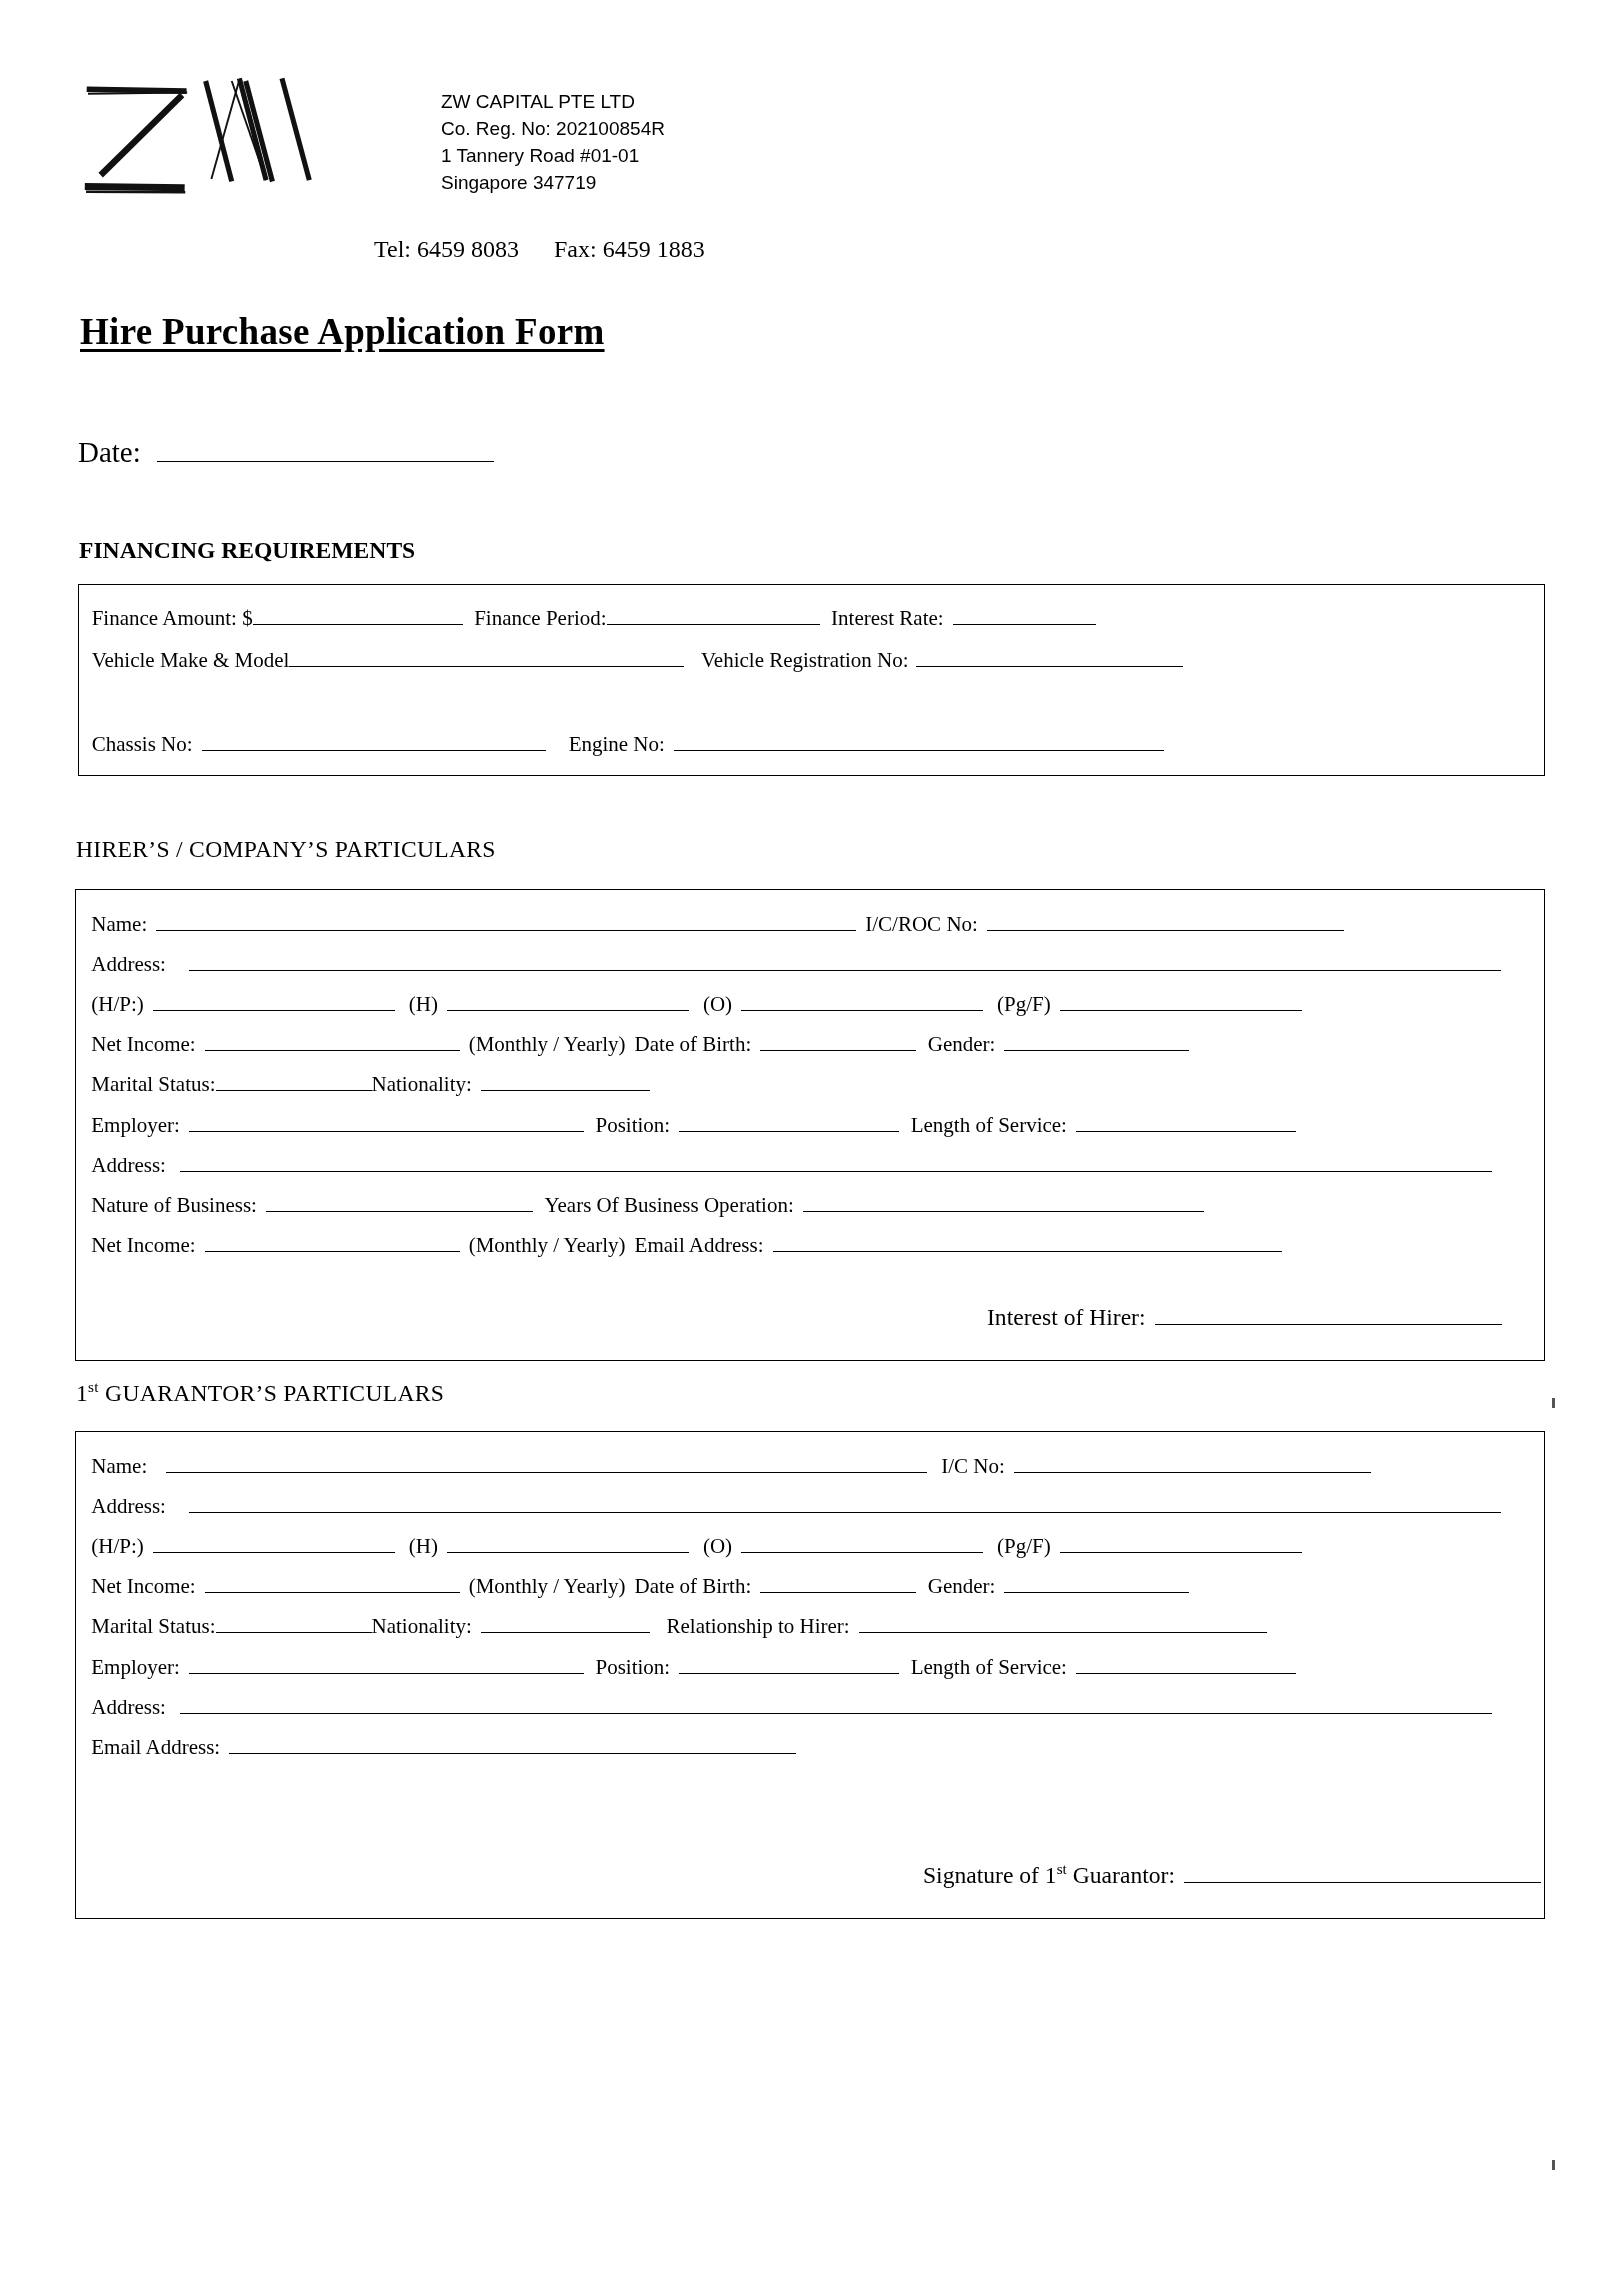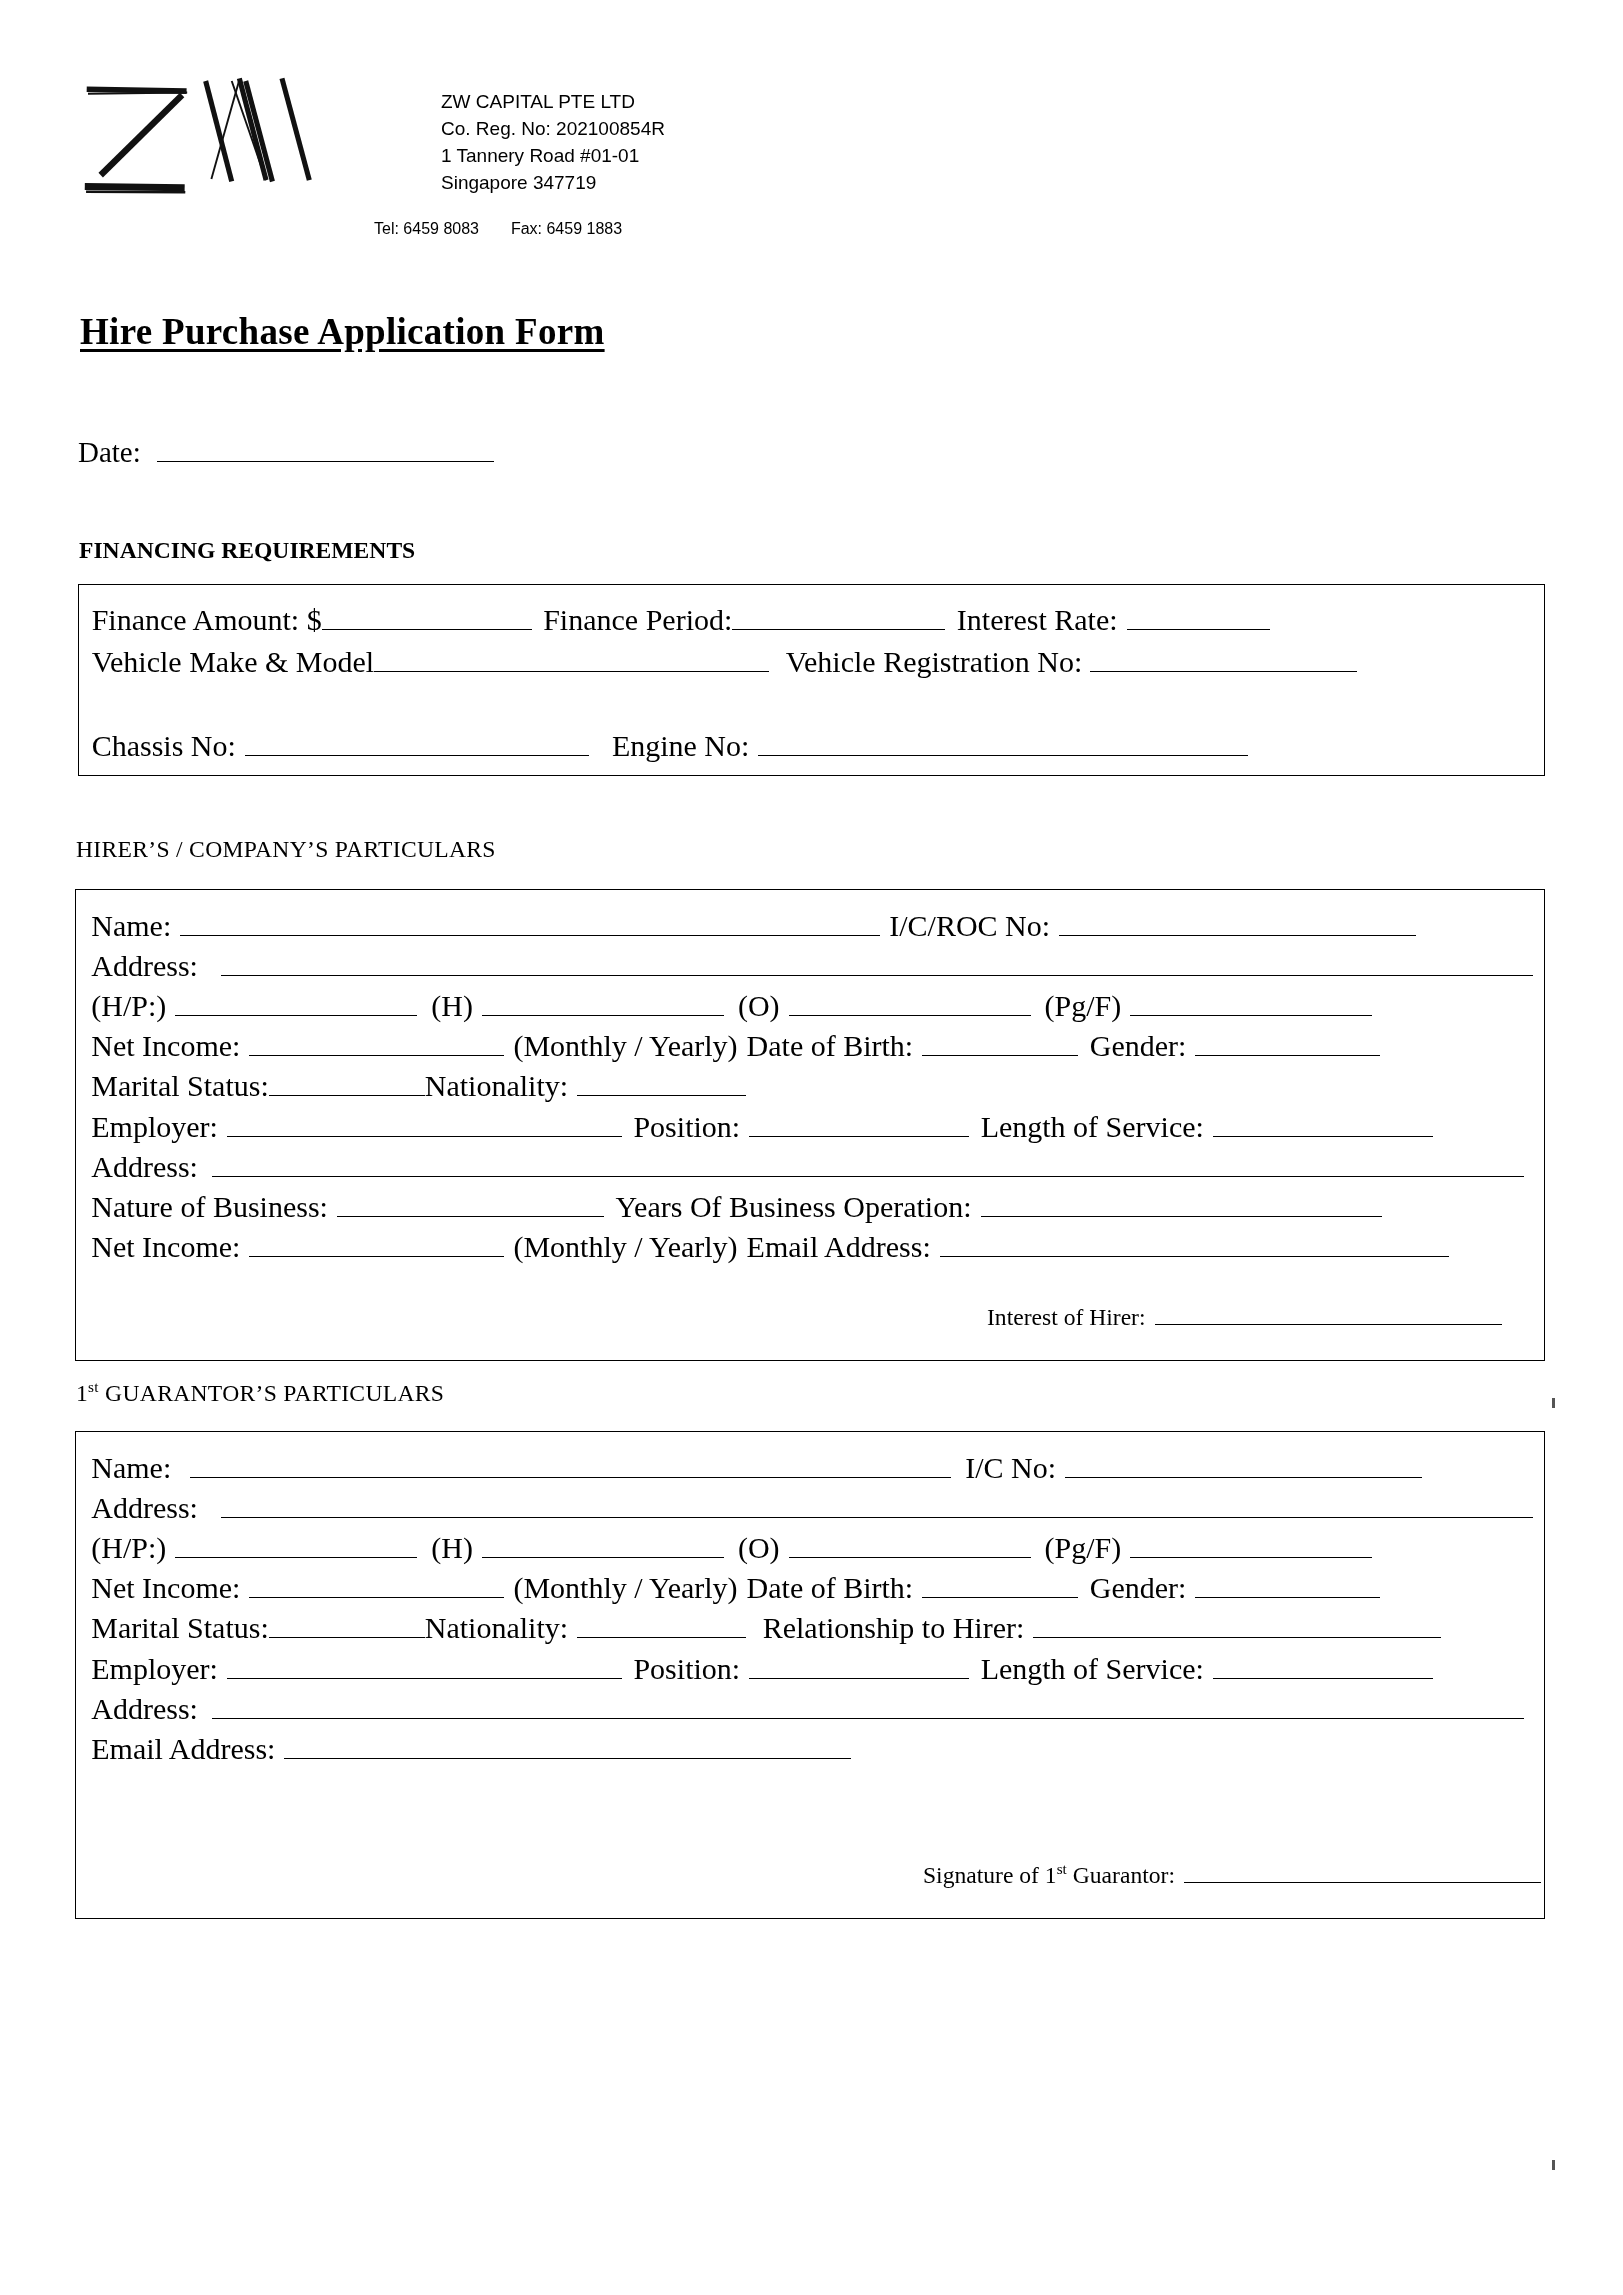--- a/index.html
+++ b/index.html
@@ -47,23 +47,23 @@
     font-family: "Liberation Sans", sans-serif;
     font-size: 19px;
     line-height: 1.42;
     color: #000;
     white-space: nowrap;
   }
   .company-block .line { display: block; }
   .tel-line {
     position: absolute;
     left: 374px;
-    top: 220px;
-    font-family: Liberation Sans, sans-serif;
-    font-size: 16px;
+    top: 236px;
+    font-family: Liberation Serif, serif;
+    font-size: 24px;
     white-space: nowrap;
   }
   .tel-line .gap { display: inline-block; width: 23px; }
 
   
   .form-title {
     position: absolute;
     left: 80px;
     top: 310px;
     font-family: "Liberation Serif", serif;
@@ -101,21 +101,21 @@
     position: absolute;
     border: 1.3px solid #000;
     box-sizing: border-box;
   }
   #fin-box   { left: 78px; top: 584px;  width: 1467px; height: 192px; }
   #hirer-box { left: 75px; top: 889px; width: 1470px; height: 472px; text-align: right; }
   #guar-box  { left: 75px; top: 1431px; width: 1470px; height: 488px; }
 
   .row {
     position: absolute;
-    font-size: 30px;
+    font-size: 21px;
     white-space: nowrap;
     line-height: 1;
   }
   .blank {
     display: inline-block;
     border-bottom: 1.3px solid #000;
     height: 19px;
     vertical-align: baseline;
   }
   .sp { display: inline-block; }

